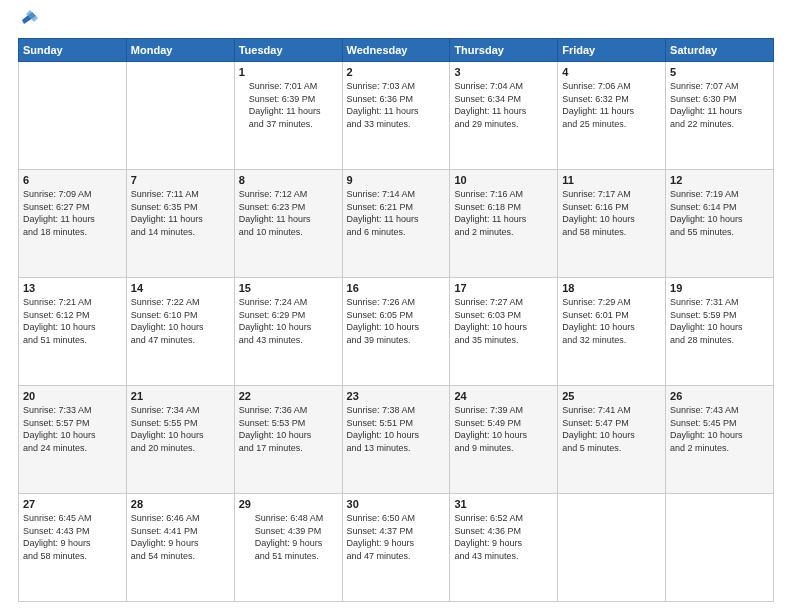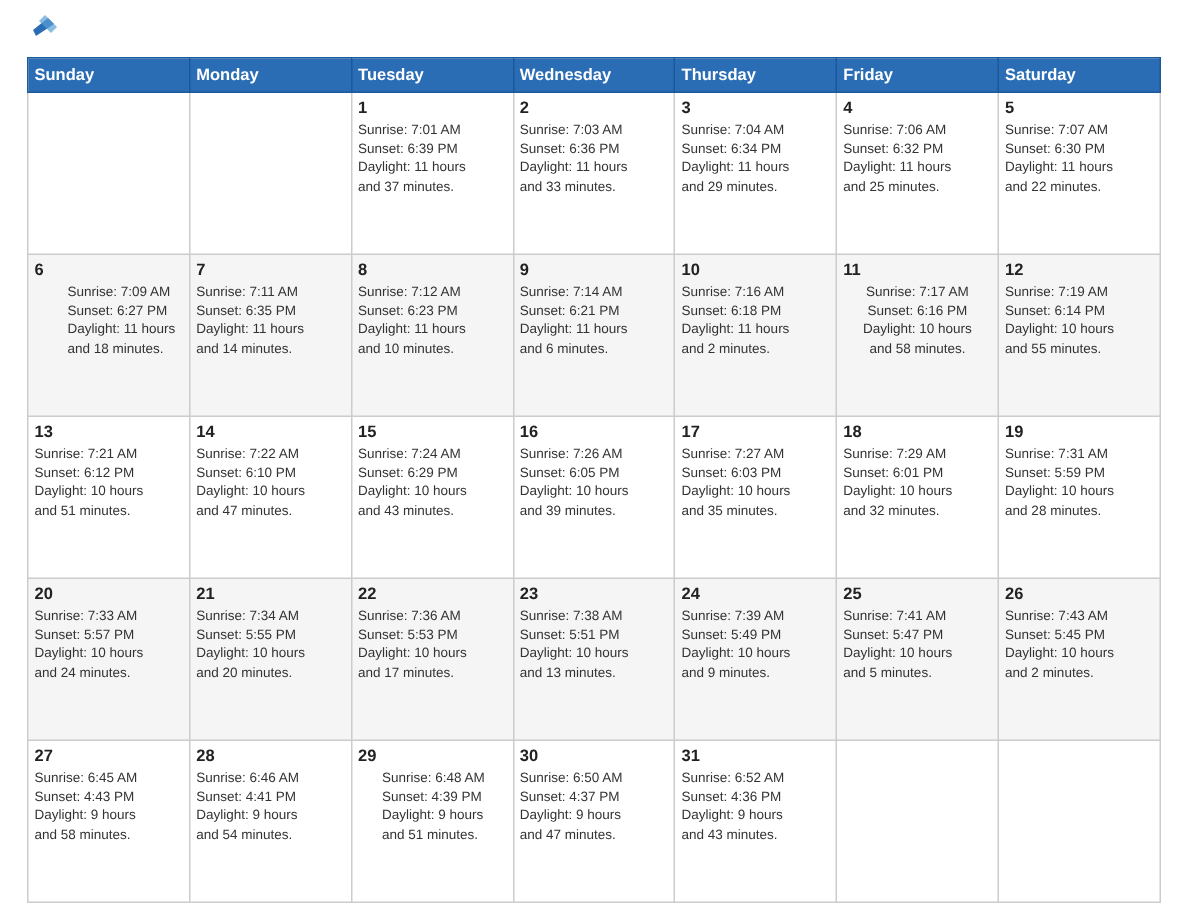--- a/index.html
+++ b/index.html
@@ -135,21 +135,21 @@
           <th>Friday</th>
           <th>Saturday</th>
         </tr>
     </thead>
     <tbody id="calendar-body">
     <tr>
           <td></td>
           <td></td>
           <td>
             <span class="day-num">1</span>
-            <div class="day-info" style="white-space: pre-line;">Sunrise: 7:01 AM
+            <div class="day-info" style="white-space: pre-line; margin-left: 10px;">Sunrise: 7:01 AM
 Sunset: 6:39 PM
 Daylight: 11 hours
 and 37 minutes.</div>
           </td>
           <td>
             <span class="day-num">2</span>
             <div class="day-info" style="white-space: pre-line;">Sunrise: 7:03 AM
 Sunset: 6:36 PM
 Daylight: 11 hours
 and 33 minutes.</div>
@@ -172,21 +172,21 @@
             <span class="day-num">5</span>
             <div class="day-info" style="white-space: pre-line;">Sunrise: 7:07 AM
 Sunset: 6:30 PM
 Daylight: 11 hours
 and 22 minutes.</div>
           </td>
         </tr>
         <tr>
           <td class="alt-row">
             <span class="day-num">6</span>
-            <div class="day-info" style="white-space: pre-line; margin-left: 22px;">Sunrise: 7:09 AM
+            <div class="day-info" style="white-space: pre-line;">Sunrise: 7:09 AM
 Sunset: 6:27 PM
 Daylight: 11 hours
 and 18 minutes.</div>
           </td>
           <td class="alt-row">
             <span class="day-num">7</span>
             <div class="day-info" style="white-space: pre-line;">Sunrise: 7:11 AM
 Sunset: 6:35 PM
 Daylight: 11 hours
 and 14 minutes.</div>
@@ -207,21 +207,21 @@
           </td>
           <td class="alt-row">
             <span class="day-num">10</span>
             <div class="day-info" style="white-space: pre-line;">Sunrise: 7:16 AM
 Sunset: 6:18 PM
 Daylight: 11 hours
 and 2 minutes.</div>
           </td>
           <td class="alt-row">
             <span class="day-num">11</span>
-            <div class="day-info" style="white-space: pre-line; text-align: center;">Sunrise: 7:17 AM
+            <div class="day-info" style="white-space: pre-line;">Sunrise: 7:17 AM
 Sunset: 6:16 PM
 Daylight: 10 hours
 and 58 minutes.</div>
           </td>
           <td class="alt-row">
             <span class="day-num">12</span>
             <div class="day-info" style="white-space: pre-line;">Sunrise: 7:19 AM
 Sunset: 6:14 PM
 Daylight: 10 hours
 and 55 minutes.</div>

